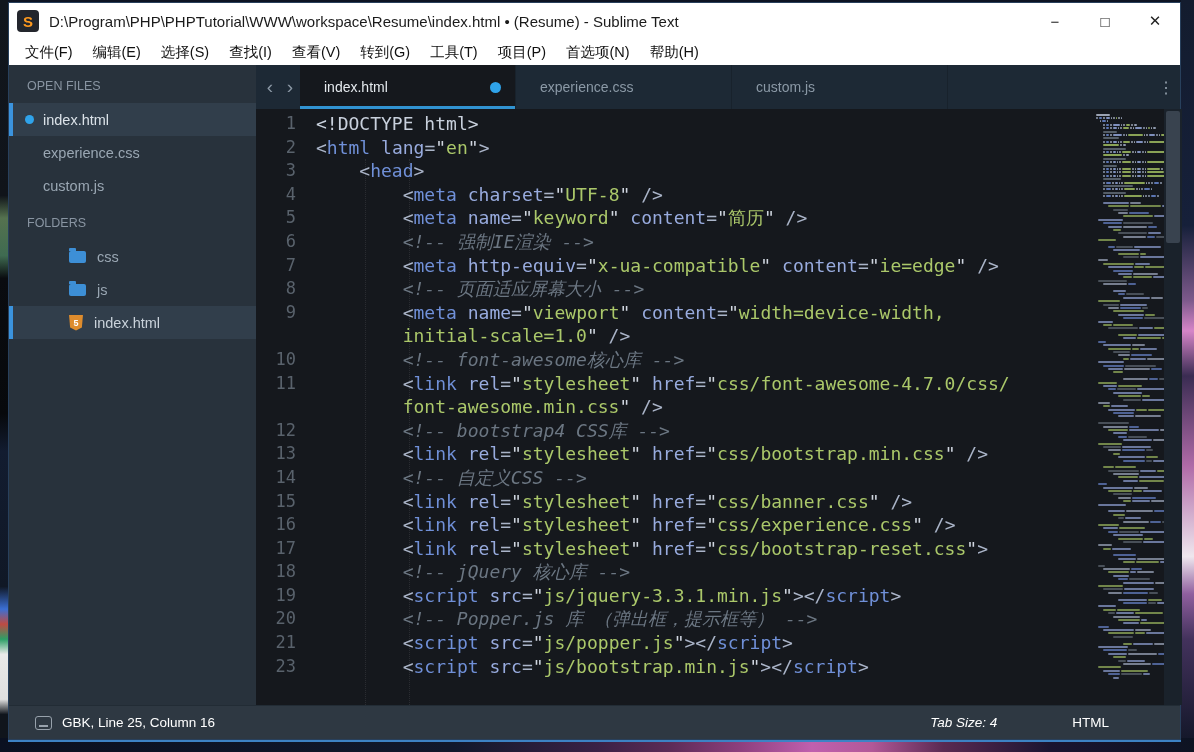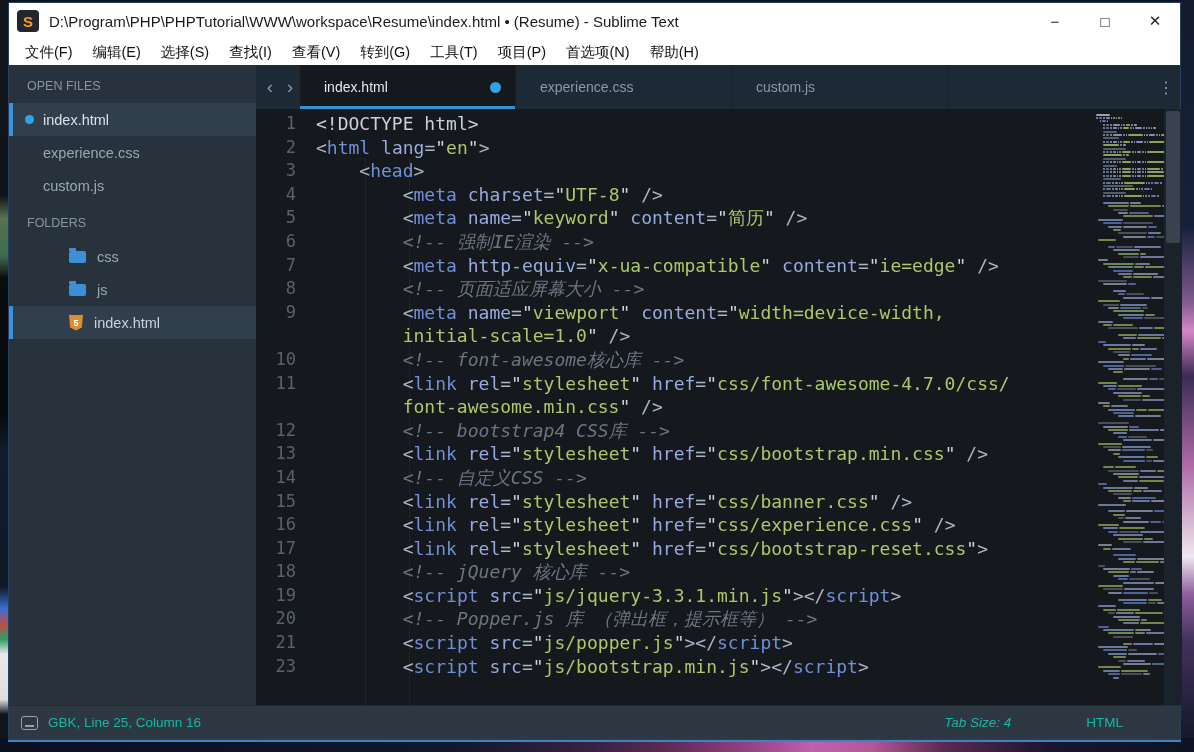--- a/index.html
+++ b/index.html
@@ -81,21 +81,21 @@
 
   
   .minimap { width:70px; flex:0 0 auto; padding-top:4px; overflow:hidden; }
   .mrow { height:3.4px; display:flex; align-items:center; }
   .mbar { height:2px; border-radius:1px; flex:0 0 auto; }
   .vscroll { width:18px; flex:0 0 auto; background:#1a222b; position:relative; }
   .vthumb { position:absolute; left:2px; right:2px; top:2px; height:132px; background:#39434f; border-radius:2px; }
 
   
   .statusbar { height:34px; background:#2e3842; border-top:1px solid #222c35; display:flex; align-items:center;
-    color:#14b8a6; font-size:13.5px; flex:0 0 auto; padding:0 12px; }
+    color:#ffffff; font-size:13.5px; flex:0 0 auto; padding:0 26px; }
   .st-icon { width:17px; height:14px; border:1px solid #98a2ac; border-radius:3px; position:relative; margin-right:10px; }
   .st-icon::after { content:""; position:absolute; left:3px; right:3px; bottom:2px; height:2px; background:#98a2ac; }
   .st-right { margin-left:auto; display:flex; }
   .st-tabsize { margin-right:75px;font-style:italic; }
   .st-syntax { margin-right:45px; }
 </style>
 </head>
 <body>
 
 <div class="desktop">

